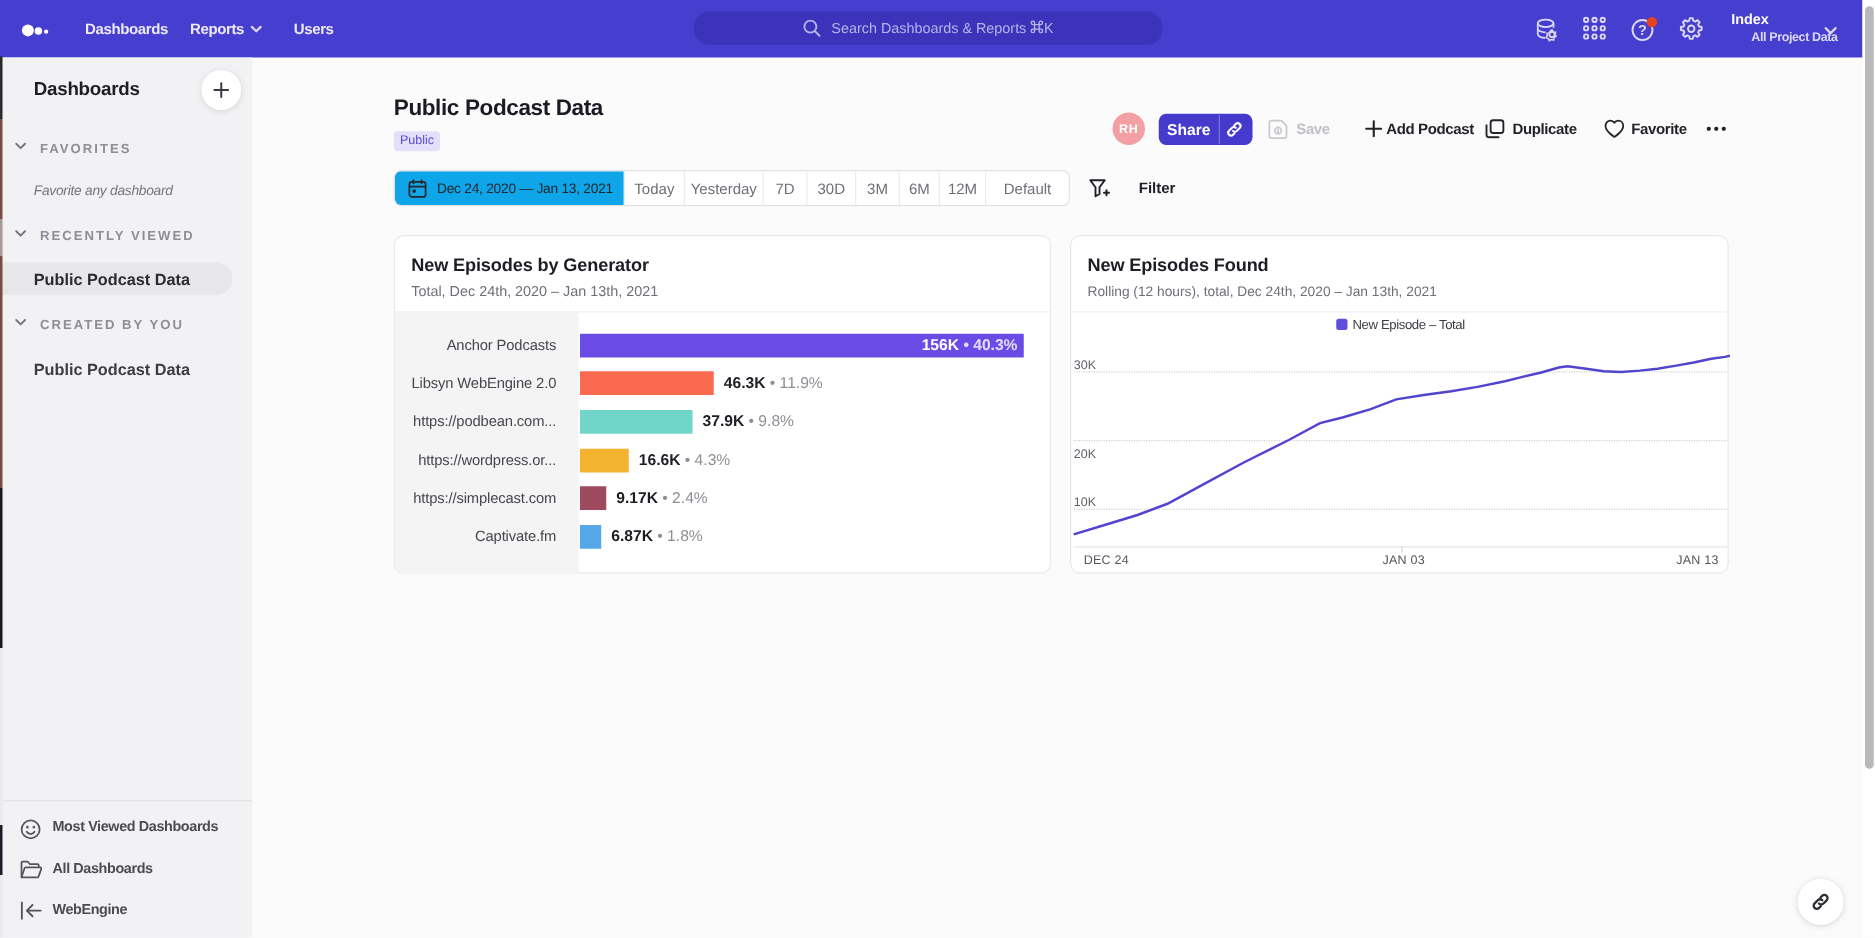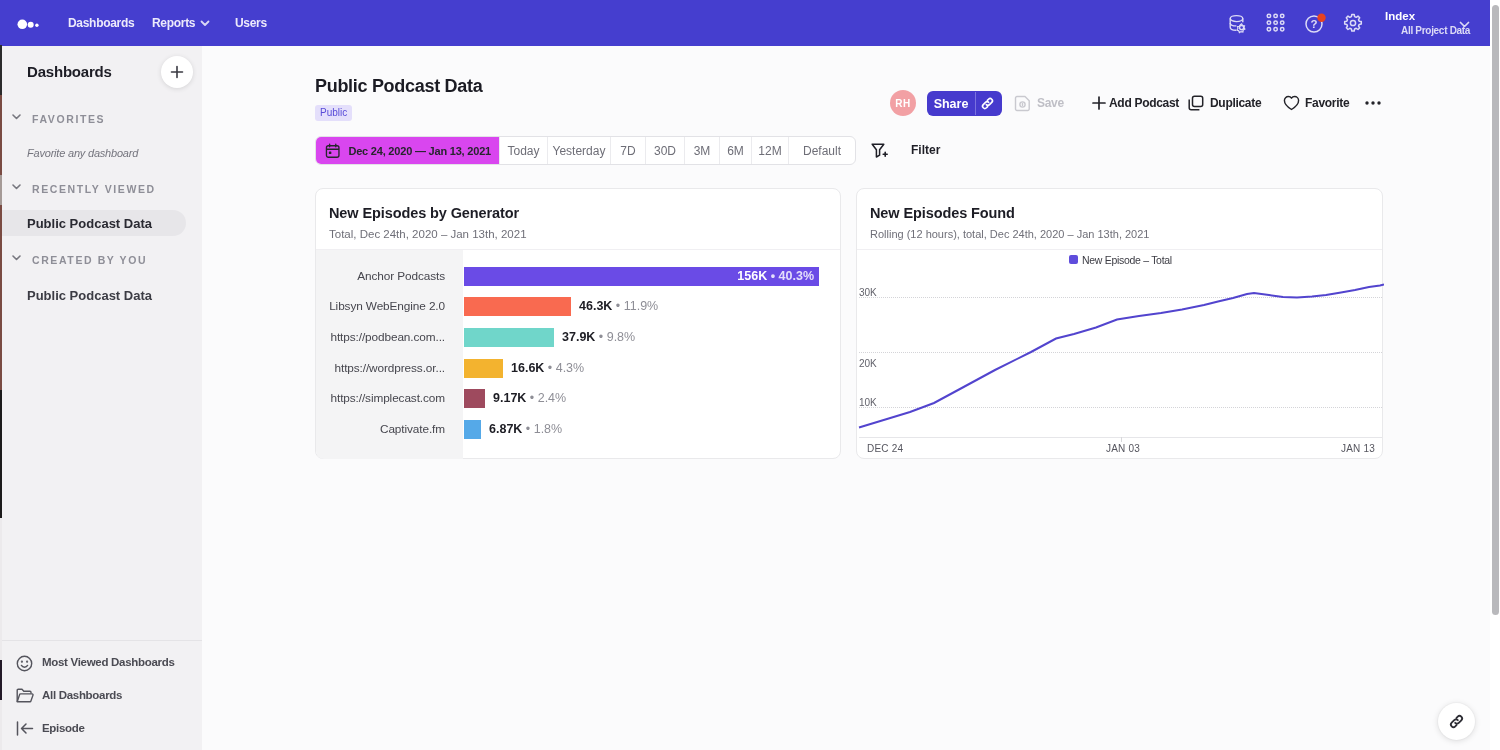--- a/index.html
+++ b/index.html
@@ -20,21 +20,21 @@
 .sitem{position:absolute;left:27px;font-size:13px;color:#35353d;}
 #bottomdiv{position:absolute;left:0px;top:594px;width:202px;border-top:1px solid #e4e3e6;}
 .brow{position:absolute;left:42px;font-size:11.5px;font-weight:700;letter-spacing:-.3px;color:#4b4b53;}
 .bicon{position:absolute;left:16px;}
 
 #title{position:absolute;left:315px;top:76px;font-size:18px;font-weight:700;color:#1b1b23;letter-spacing:-.3px;}
 #ptag{position:absolute;left:315px;top:105px;background:#e4dffb;color:#584bd8;font-size:10px;padding:2px 5px 3px;border-radius:3px;}
 
 #datebar{position:absolute;left:315px;top:136px;height:29px;background:#fff;border:1px solid #e2e2e6;border-radius:6px;display:flex;align-items:stretch;overflow:hidden;}
 .dseg{display:flex;align-items:center;justify-content:center;font-size:12px;color:#6e6e77;border-left:1px solid #ebebee;}
-#dcal{background:#d946ef;border-left:none;font-weight:700;color:#26262c;padding:0 8px 0 9px;font-size:11px;letter-spacing:-.2px;width:183px;white-space:nowrap;}
+#dcal{background:#0ea5e9;border-left:none;font-weight:400;color:#26262c;padding:0 8px 0 9px;font-size:11px;letter-spacing:-.2px;width:183px;white-space:nowrap;}
 
 .hbtn{position:absolute;top:90px;height:26px;display:flex;align-items:center;font-size:12px;font-weight:700;letter-spacing:-.3px;color:#232329;}
 
 .card{position:absolute;top:188px;height:271px;background:#fff;border:1px solid #e9e9eb;border-radius:8px;}
 .ctitle{position:absolute;left:13px;top:16px;font-size:14.5px;font-weight:700;color:#1d1d25;letter-spacing:-.1px;}
 .csub{position:absolute;left:13px;top:39px;font-size:11.5px;color:#6f6f78;}
 
 #labelcol{position:absolute;left:0;top:61px;width:147px;height:209px;background:#f4f4f5;border-radius:0 0 0 8px;}
 .blabel{position:absolute;right:395px;font-size:11.8px;letter-spacing:-.1px;color:#46464e;text-align:right;white-space:nowrap;}
 .bar{position:absolute;left:148px;height:19px;}
@@ -57,20 +57,29 @@
     <circle cx="5.3" cy="5.3" r="4.8"></circle>
       <circle cx="13.7" cy="5.7" r="3"></circle>
       <circle cx="19.9" cy="6.3" r="1.7"></circle>
   </svg>
   <div class="navlink" style="left:68px;">Dashboards</div>
   <div class="navlink" style="left:152px;">Reports</div>
   <svg class="abs" style="left:200px;top:20px" width="10" height="7" viewBox="0 0 10 7" fill="none" stroke="#d9d7f5" stroke-width="1.8" stroke-linecap="round" stroke-linejoin="round">
       <path d="M1.5 1.5 L5 5 L8.5 1.5"></path>
     </svg>
   <div class="navlink" style="left:235px;">Users</div>
+  <div id="search">
+    <svg width="15" height="15" viewBox="0 0 15 15" fill="none" stroke="#b7b4ee" stroke-width="1.5" style="margin-right:8px">
+        <circle cx="6.3" cy="6.3" r="4.8"></circle>
+        <path d="M10 10 L13.6 13.6" stroke-linecap="round"></path>
+      </svg>
+    <span style="font-size:11.5px;">Search Dashboards &amp; Reports <svg width="11" height="11" viewBox="0 0 24 24" fill="none" stroke="#b7b4ee" stroke-width="2.4" style="vertical-align:-1px">
+          <path d="M8 8 V5 a3 3 0 1 0-3 3 h14 a3 3 0 1 0-3-3 v14 a3 3 0 1 0 3-3 H5 a3 3 0 1 0 3 3 z"></path>
+        </svg>K</span>
+  </div>
 
   <svg class="navicon" style="left:1227px" width="21" height="21" viewBox="0 0 21 21" fill="none" stroke="#dcdaf6" stroke-width="1.4">
     <ellipse cx="9.5" cy="5.6" rx="6.3" ry="3"></ellipse>
     <path d="M3.2 5.6 V14.2 C3.2 15.9 5.9 17.2 9 17.3"></path>
     <path d="M15.8 5.6 V9.2"></path>
     <path d="M3.2 9.9 C3.2 11.6 6 12.9 9.4 12.9"></path>
     <circle cx="14.6" cy="14.6" r="2.1"></circle>
     <path d="M14.6 10.9 l1 1.6 1.9.2 -.6 1.9 1 1.5 -1.7 1 -.3 1.9 -1.9-.4 -1.6 1 -.7-1.8 -1.8-.7 1-1.6 -.4-1.9 1.9-.3 1-1.7z" stroke-width="1.2"></path>
   </svg>
 
@@ -142,21 +151,21 @@
   <div class="brow" style="top:610px;">Most Viewed Dashboards</div>
   <svg class="bicon" style="position:absolute;top:642px" width="18" height="16" viewBox="0 0 18 16" fill="none" stroke="#54545c" stroke-width="1.4" stroke-linejoin="round">
       <path d="M1.2 13.8 V2.2 C1.2 1.6 1.6 1.2 2.2 1.2 H6 L7.8 3.2 H14 C14.6 3.2 15 3.6 15 4.2 V5.6"></path>
       <path d="M1.2 13.8 L3.6 6.6 C3.7 6.2 4.1 5.9 4.5 5.9 H16.2 C16.8 5.9 17.2 6.5 17 7.1 L14.9 13.1 C14.8 13.5 14.4 13.8 14 13.8 Z"></path>
     </svg>
   <div class="brow" style="top:643px;">All Dashboards</div>
   <svg class="bicon" style="position:absolute;top:675px" width="18" height="15" viewBox="0 0 18 15" fill="none" stroke="#54545c" stroke-width="1.5" stroke-linecap="round">
       <path d="M1.5 1 V14"></path>
       <path d="M16.5 7.5 H5.5 M5.5 7.5 L10 3 M5.5 7.5 L10 12" stroke-linejoin="round"></path>
     </svg>
-  <div class="brow" style="top:676px;">Episode</div>
+  <div class="brow" style="top:676px;">WebEngine</div>
 </div>
 
 <div id="title">Public Podcast Data</div>
 <div id="ptag">Public</div>
 
 <div class="abs" style="left:890px;top:90px;width:26px;height:26px;border-radius:50%;background:#f2a0a4;color:#fff;font-size:10px;font-weight:700;display:flex;align-items:center;justify-content:center;letter-spacing:.5px;">RH</div>
 <div class="abs" style="left:927px;top:91px;width:75px;height:25px;background:#463acd;border-radius:6px;"></div>
 <div class="abs" style="left:927px;top:91px;width:48px;height:25px;color:#fff;font-size:12.5px;font-weight:700;display:flex;align-items:center;justify-content:center;">Share</div>
 <div class="abs" style="left:975px;top:92px;width:1px;height:23px;background:#7a71de;"></div>
 <svg class="abs" style="left:980px;top:96px" width="15" height="15" viewBox="0 0 24 24" fill="none" stroke="#fff" stroke-width="2.6" stroke-linecap="round">

